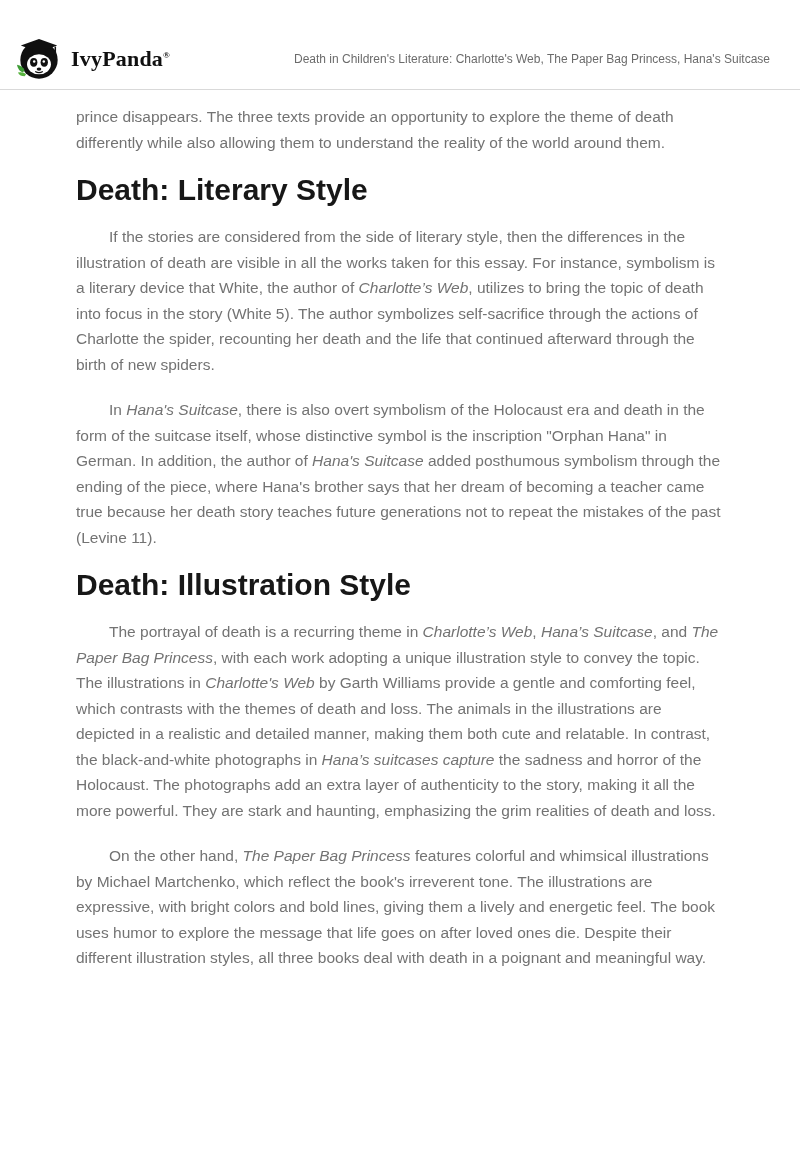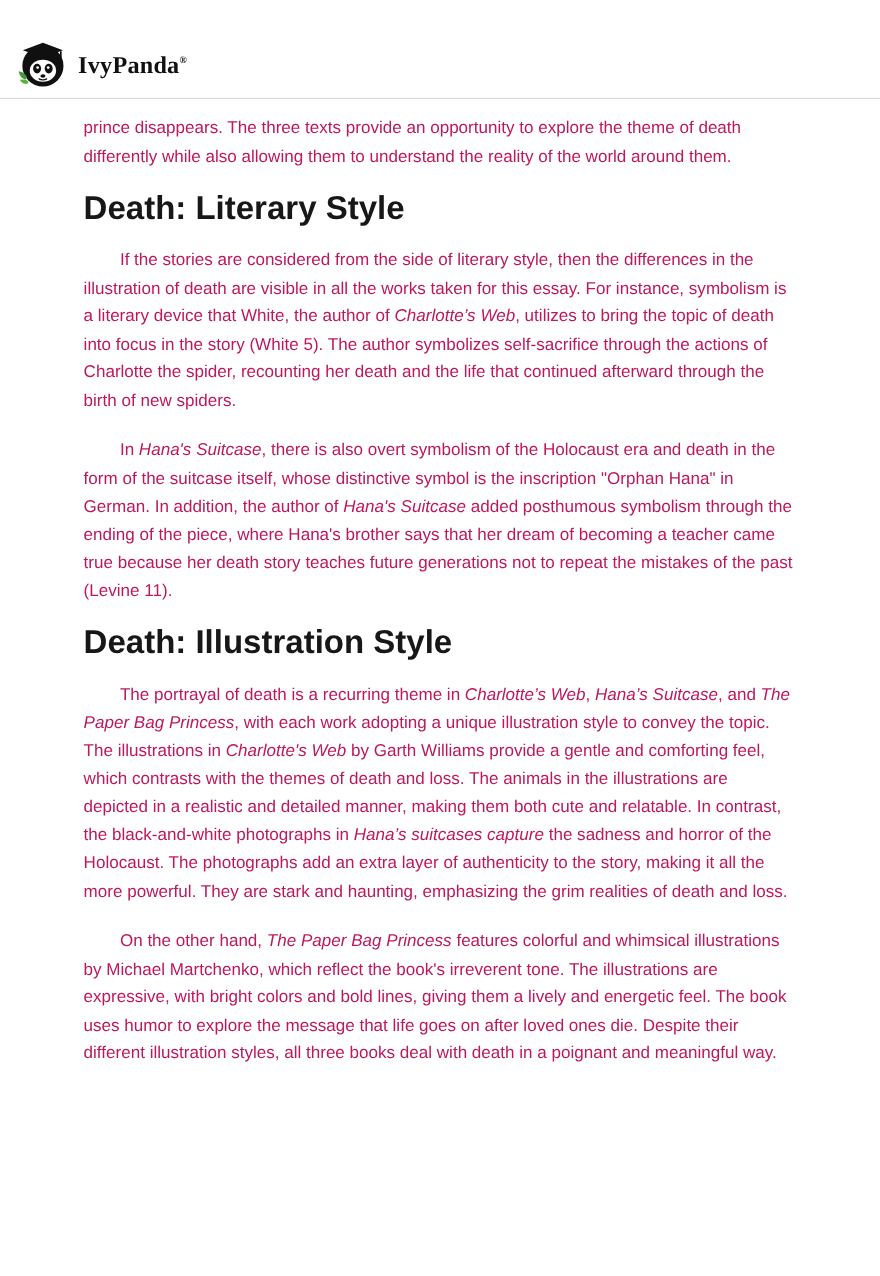--- a/index.html
+++ b/index.html
@@ -44,21 +44,21 @@
     white-space: nowrap;
   }
 
   
   .content { padding: 14px 76px 0 76px; flex: 1 1 auto; }
   .content p {
     font-size: 15.5px;
     line-height: 25.5px;
     margin-bottom: 20px;
     text-indent: 33px;
-    color: #be185d;
+    color: #737373;
   }
   .content p.no-indent { text-indent: 0; }
   .content h2 {
     font-size: 30px;
     line-height: 30px;
     font-weight: 700;
     color: #171717;
     margin: 18px 0 19px 0;
   }
   .content em { font-style: italic; }
@@ -92,20 +92,21 @@
           <polygon points="24,3 43,10 24,17 5,10" fill="#101010"></polygon>
           <rect x="17" y="13" width="14" height="4.5" rx="1" fill="#101010"></rect>
           <line x1="41" y1="11" x2="41" y2="19" stroke="#101010" stroke-width="1.6"></line>
           <circle cx="41" cy="20.5" r="1.7" fill="#101010"></circle>
           <path d="M7 38 Q2 36 1 30 Q7 31 9 36 Z" fill="#3e9c35"></path>
           <path d="M9 42 Q4 42 2 38 Q8 37 10.5 40 Z" fill="#57b33e"></path>
         </svg>
       </span>
       <span class="brand-name"><span>IvyPanda</span><sup>®</sup></span>
     </div>
+    <div class="doc-title">Death in Children's Literature: Charlotte's Web, The Paper Bag Princess, Hana's Suitcase</div>
   </header>
 
   <main class="content">
     <p class="no-indent">prince disappears. The three texts provide an opportunity to explore the theme of death differently while also allowing them to understand the reality of the world around them.</p>
 
     <h2>Death: Literary Style</h2>
     <p>If the stories are considered from the side of literary style, then the differences in the illustration of death are visible in all the works taken for this essay. For instance, symbolism is a literary device that White, the author of <em>Charlotte’s Web</em>, utilizes to bring the topic of death into focus in the story (White 5). The author symbolizes self-sacrifice through the actions of Charlotte the spider, recounting her death and the life that continued afterward through the birth of new spiders.</p>
     <p>In <em>Hana's Suitcase</em>, there is also overt symbolism of the Holocaust era and death in the form of the suitcase itself, whose distinctive symbol is the inscription "Orphan Hana" in German. In addition, the author of <em>Hana's Suitcase</em> added posthumous symbolism through the ending of the piece, where Hana's brother says that her dream of becoming a teacher came true because her death story teaches future generations not to repeat the mistakes of the past (Levine 11).</p>
 
     <h2>Death: Illustration Style</h2>

